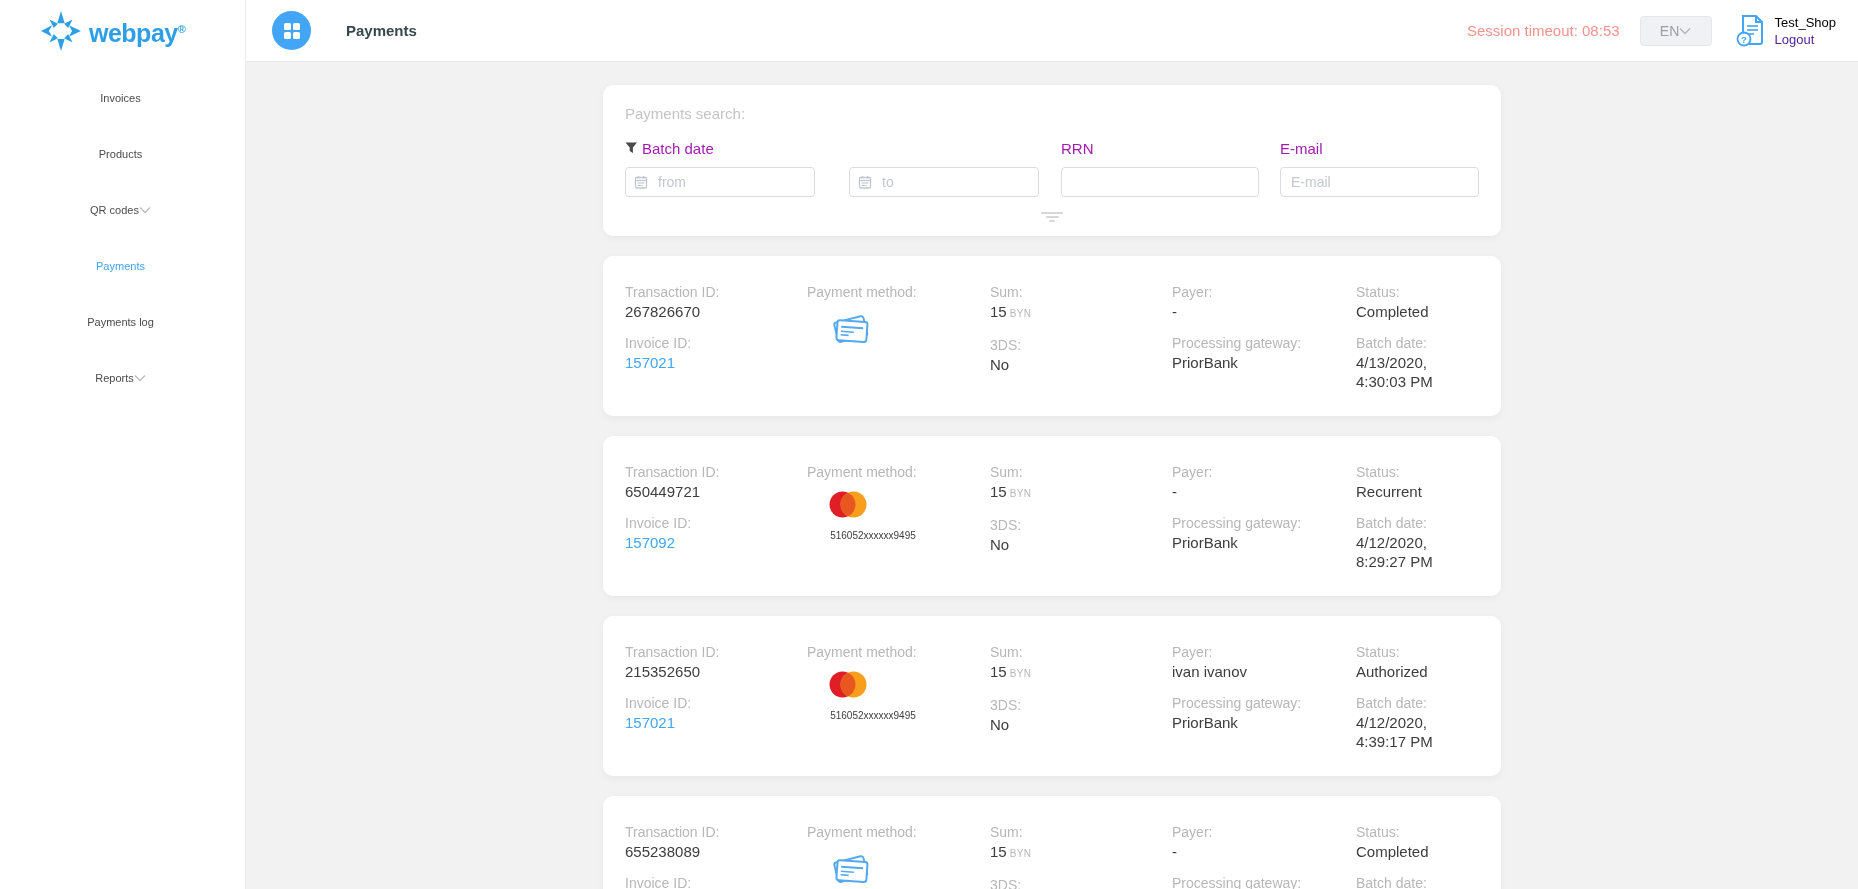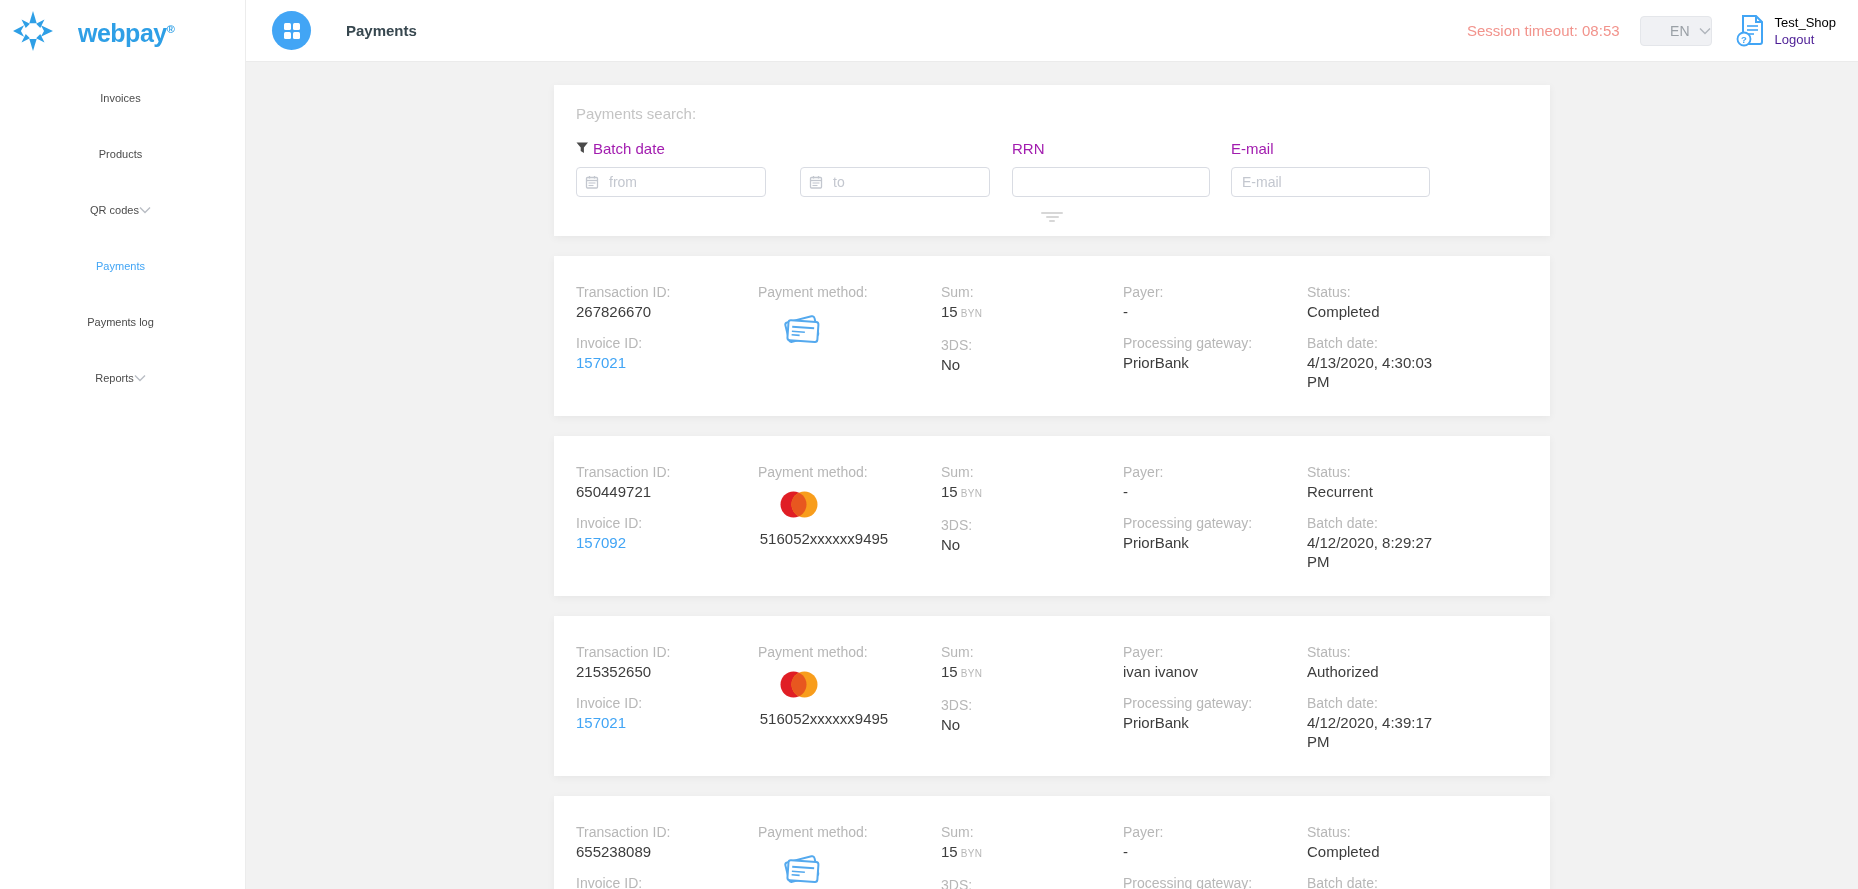--- a/index.html
+++ b/index.html
@@ -1,44 +1,44 @@
 <!DOCTYPE html>
 <html><head>
 <meta charset="utf-8">
 <style>
   * { margin:0; padding:0; box-sizing:border-box; }
   html,body { width:1858px; height:889px; font-family:"Liberation Sans", sans-serif; background:#ffffff; overflow:hidden; }
 
   
   .sidebar { position:absolute; left:0; top:0; width:246px; height:889px; background:#fff; border-right:1px solid #ececec; z-index:3; }
-  .logo { display:flex; align-items:center; gap:24px; padding:10px 0 0 12px; height:56px; }
+  .logo { display:flex; align-items:center; gap:7px; padding:10px 0 0 12px; height:56px;margin-left:28px; }
   .logo-text { font-size:25px; font-weight:bold; color:#2e9fe6; letter-spacing:-0.5px; }
   .logo-reg { font-size:11px; color:#2e9fe6; vertical-align:super; font-weight:bold; }
   .menu { margin-top:14px; }
   .menu-item { height:56px; display:flex; align-items:center; justify-content:center; padding:0 20px 0 16px; font-size:11px; color:#4b4b4b; cursor:pointer; }
   .menu-item.active { color:#42a5f5; }
   .chev { display:flex; }
 
   
   .topbar { position:absolute; left:246px; top:0; width:1612px; height:62px; background:#fff; display:flex; align-items:center; border-bottom:1px solid #ebebeb; z-index:2; }
   .tb-btn { width:39px; height:39px; border-radius:50%; background:#42a5f5; margin-left:26px; display:flex; align-items:center; justify-content:center; cursor:pointer; flex:0 0 auto; }
   .grid-icon { display:grid; grid-template-columns:7px 7px; grid-gap:2px; }
   .grid-icon span { width:7px; height:7px; background:#fff; border-radius:1.5px; }
   .tb-title { margin-left:35px; font-size:15px; font-weight:bold; color:#37474f; }
   .tb-right { margin-left:auto; display:flex; align-items:center; padding-right:22px; }
   .session { color:#f2938c; font-size:15px; margin-right:20px; }
-  .lang { width:72px; height:30px; background:#f0f1f4; border:1px solid #e4e6ea; border-radius:4px; display:flex; align-items:center; justify-content:flex-end; gap:9px; color:#9aa0a6; font-size:14px; cursor:pointer; margin-right:24px; }
+  .lang { width:72px; height:30px; background:#f0f1f4; border:1px solid #e4e6ea; border-radius:4px; display:flex; align-items:center; justify-content:center; gap:0; color:#9aa0a6; font-size:14px; cursor:pointer; margin-right:24px; }
   .doc-icon { margin-right:9px; cursor:pointer; display:flex; }
   .shop { font-size:13px; line-height:17px; }
   .shop-name { color:#000000; }
   .logout { color:#4c1d95; cursor:pointer; }
 
   
   .content { position:absolute; left:246px; top:62px; width:1612px; height:827px; background:#f2f2f2; overflow:hidden; }
-  .card { width:996px; margin:0 auto; background:#fff; border-radius:0; box-shadow:0 2px 8px rgba(0,0,0,0.05); }
+  .card { width:898px; margin:0 auto; background:#fff; border-radius:10px; box-shadow:0 2px 8px rgba(0,0,0,0.05); }
 
   
   .search-card { margin-top:23px; padding:20px 22px 10px; }
   .search-title { font-size:15px; color:#c4c4c4; margin-bottom:17px; }
   .filters { display:flex; }
   .fg-batch { width:414px; margin-right:22px; }
   .fg-rrn { width:198px; margin-right:21px; }
   .fg-email { width:199px; }
   .flabel { font-size:15px; color:#a21caf; margin-bottom:10px; display:flex; align-items:center; gap:4px; height:18px; }
   .finputs { display:flex; gap:34px; }
@@ -52,21 +52,21 @@
   .b1 { width:22px; } .b2 { width:13px; } .b3 { width:6px; }
 
   
   .pcard { margin-top:20px; padding:27px 20px 25px 22px; display:grid; grid-template-columns:182px 183px 182px 184px 1fr; }
   .plabel { font-size:14px; color:#b7b7b7; line-height:19px; }
   .pvalue { font-size:15px; color:#3d3d3d; line-height:19px; }
   .m2 { margin-top:13px; }
   .plink { font-size:15px; color:#42a5f5; line-height:19px; text-decoration:none; cursor:pointer; display:inline-block; }
   .cur { font-size:10px; color:#b7b7b7; margin-left:3px; letter-spacing:0.3px; }
   .method-icon { margin:9px 0 0 22px; display:inline-block; }
-  .pan { margin-top:8px; font-size:15px; color:#3d3d3d; width:132px; text-align:center; }
+  .pan { margin-top:8px; font-size:10px; color:#3d3d3d; width:132px; text-align:center; }
   .c5 { max-width:138px; }
 </style>
 </head>
 <body>
 
 <div class="sidebar">
   <div class="logo">
     <span>
       <svg width="42" height="42" viewBox="0 0 40 40">
         <polygon points="20,1 16.5,12.5 23.5,12.5" fill="#2e9fe6"></polygon>

